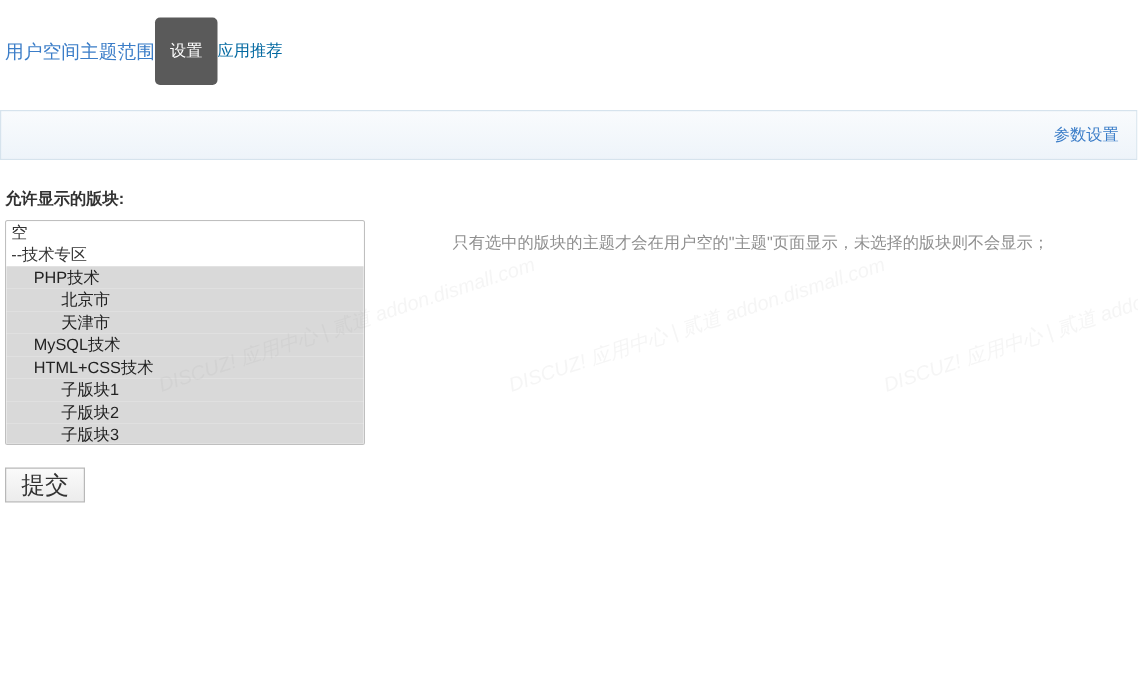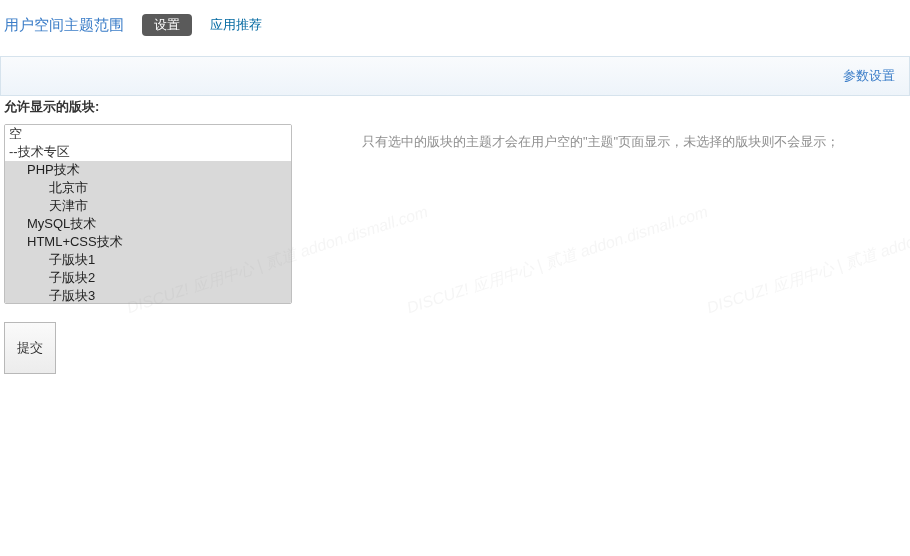--- a/index.html
+++ b/index.html
@@ -2,31 +2,30 @@
 <html><head>
   <meta charset="utf-8">
   <style>
     * { margin: 0; padding: 0; box-sizing: border-box; }
     body { font-family: "Microsoft YaHei", "PingFang SC", sans-serif; font-size: 13px; color: #333; background: #fff; }
     
     .header-row {
       display: flex;
       align-items: center;
       padding: 14px 4px;
-      gap: 18px;
     }
     .page-title {
       color: #3b7dc8;
       font-size: 15px;
       font-weight: normal;
     }
     .tab-active {
       background: #5a5a5a;
       color: #fff;
-      padding: 2px 12px;
+      padding: 18px 12px;
       border-radius: 4px;
       cursor: pointer;
       font-size: 13px;
     }
     .tab-link {
       color: #0369a1;
       cursor: pointer;
       font-size: 13px;
     }
     
@@ -34,21 +33,21 @@
       background: linear-gradient(#f9fbfd, #eef4fa);
       border: 1px solid #d6e3ed;
       padding: 10px 14px;
       color: #3b7dc8;
       font-size: 13px;
       margin-top: 6px;
       text-align: right;
     }
     
     .field-label {
-      padding: 2px 4px 8px;
+      padding: 22px 4px 8px;
       font-size: 13px;
       font-weight: bold;
       color: #333;
     }
     
     .body-row {
       display: flex;
       gap: 70px;
       padding: 0 4px;
       align-items: flex-start;
@@ -85,22 +84,22 @@
       line-height: 1.85;
       padding-top: 6px;
     }
     
     .submit-row {
       padding: 18px 4px;
     }
     .submit-btn {
       background: linear-gradient(#fafafa,#ececec);
       border: 1px solid #b8b8b8;
-      padding: 16px 12px;
-      font-size: 13px;
+      padding: 0 12px;
+      font-size: 19px;
       cursor: pointer;
       font-family: inherit;
       color: #333;
     }
     
     .watermark {
       position: absolute;
       pointer-events: none;
       opacity: 0.08;
       color: #888;

